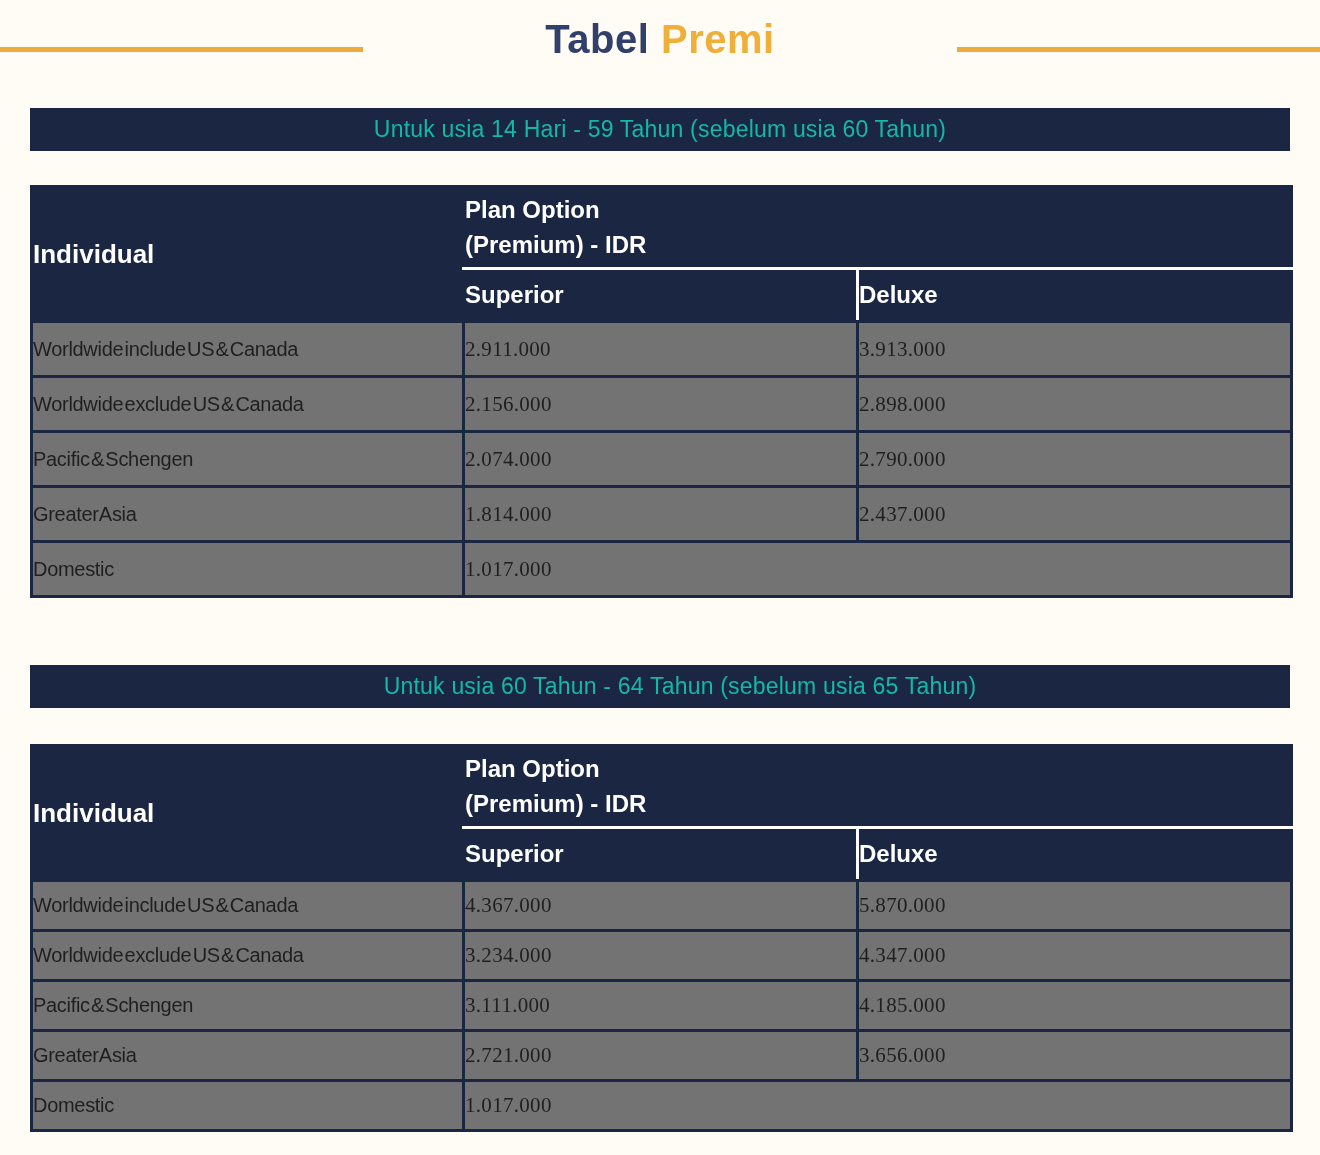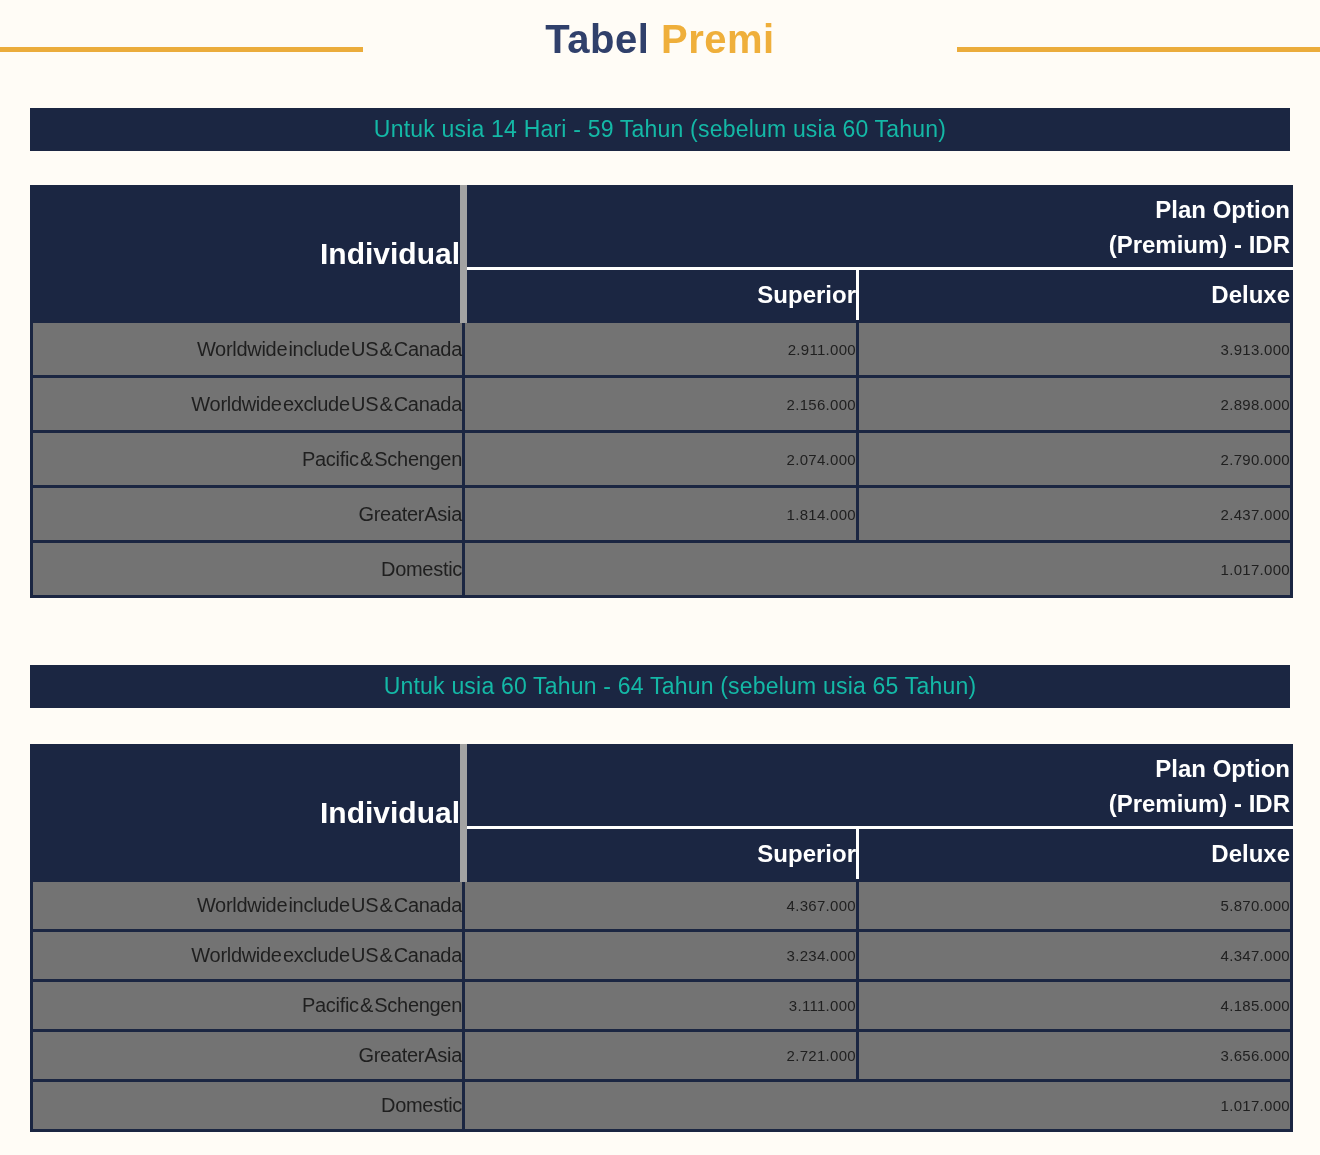--- a/index.html
+++ b/index.html
@@ -48,47 +48,47 @@
     margin:34px 30px 0 30px;
     border-collapse:collapse;
     table-layout:fixed;
   }
   table.second-table { margin-top:36px; }
 
   col.c-label   { width:432px; }
   col.c-superior{ width:394px; }
   col.c-deluxe  { width:434px; }
 
-  th, td { border:3px solid #1B2642; text-align:right; vertical-align:middle; }
+  th, td { border:3px solid #1B2642; text-align:left; vertical-align:middle; }
 
   thead th {
     background:#1B2642;
     color:#FFFFFF;
     font-weight:700;
   }
   th.corner-th {
-    font-size:30px;
-    border-right:7px solid #a3a3a3;
+    font-size:26px;
+    border-right:2px solid #a3a3a3;
   }
   th.plan-th {
     height:82px;
     font-size:24px;
     line-height:1.45;
     border-bottom:3px solid #FFFFFF;
   }
   th.sub-th { height:53px; font-size:24px; }
   th.sub-th.superior-th { border-right:3px solid #FFFFFF; }
 
   tbody td { background:#737373; color:#1F1F1F; }
   td.label-cell {
     font-size:20px;
     letter-spacing:-0.3px;
     word-spacing:-4px;
   }
-  td.value-cell { font-size:15px; letter-spacing:0.3px; }
+  td.value-cell { font-size:21px; letter-spacing:0.3px;font-family:Liberation Serif, serif; }
 
   table.first-table  tbody td { height:55px; }
   table.second-table tbody td { height:50px; }
 </style>
 </head>
 <body>
 
 <div class="header-block">
   <div class="gold-rule left"></div>
   <div class="gold-rule right"></div>

